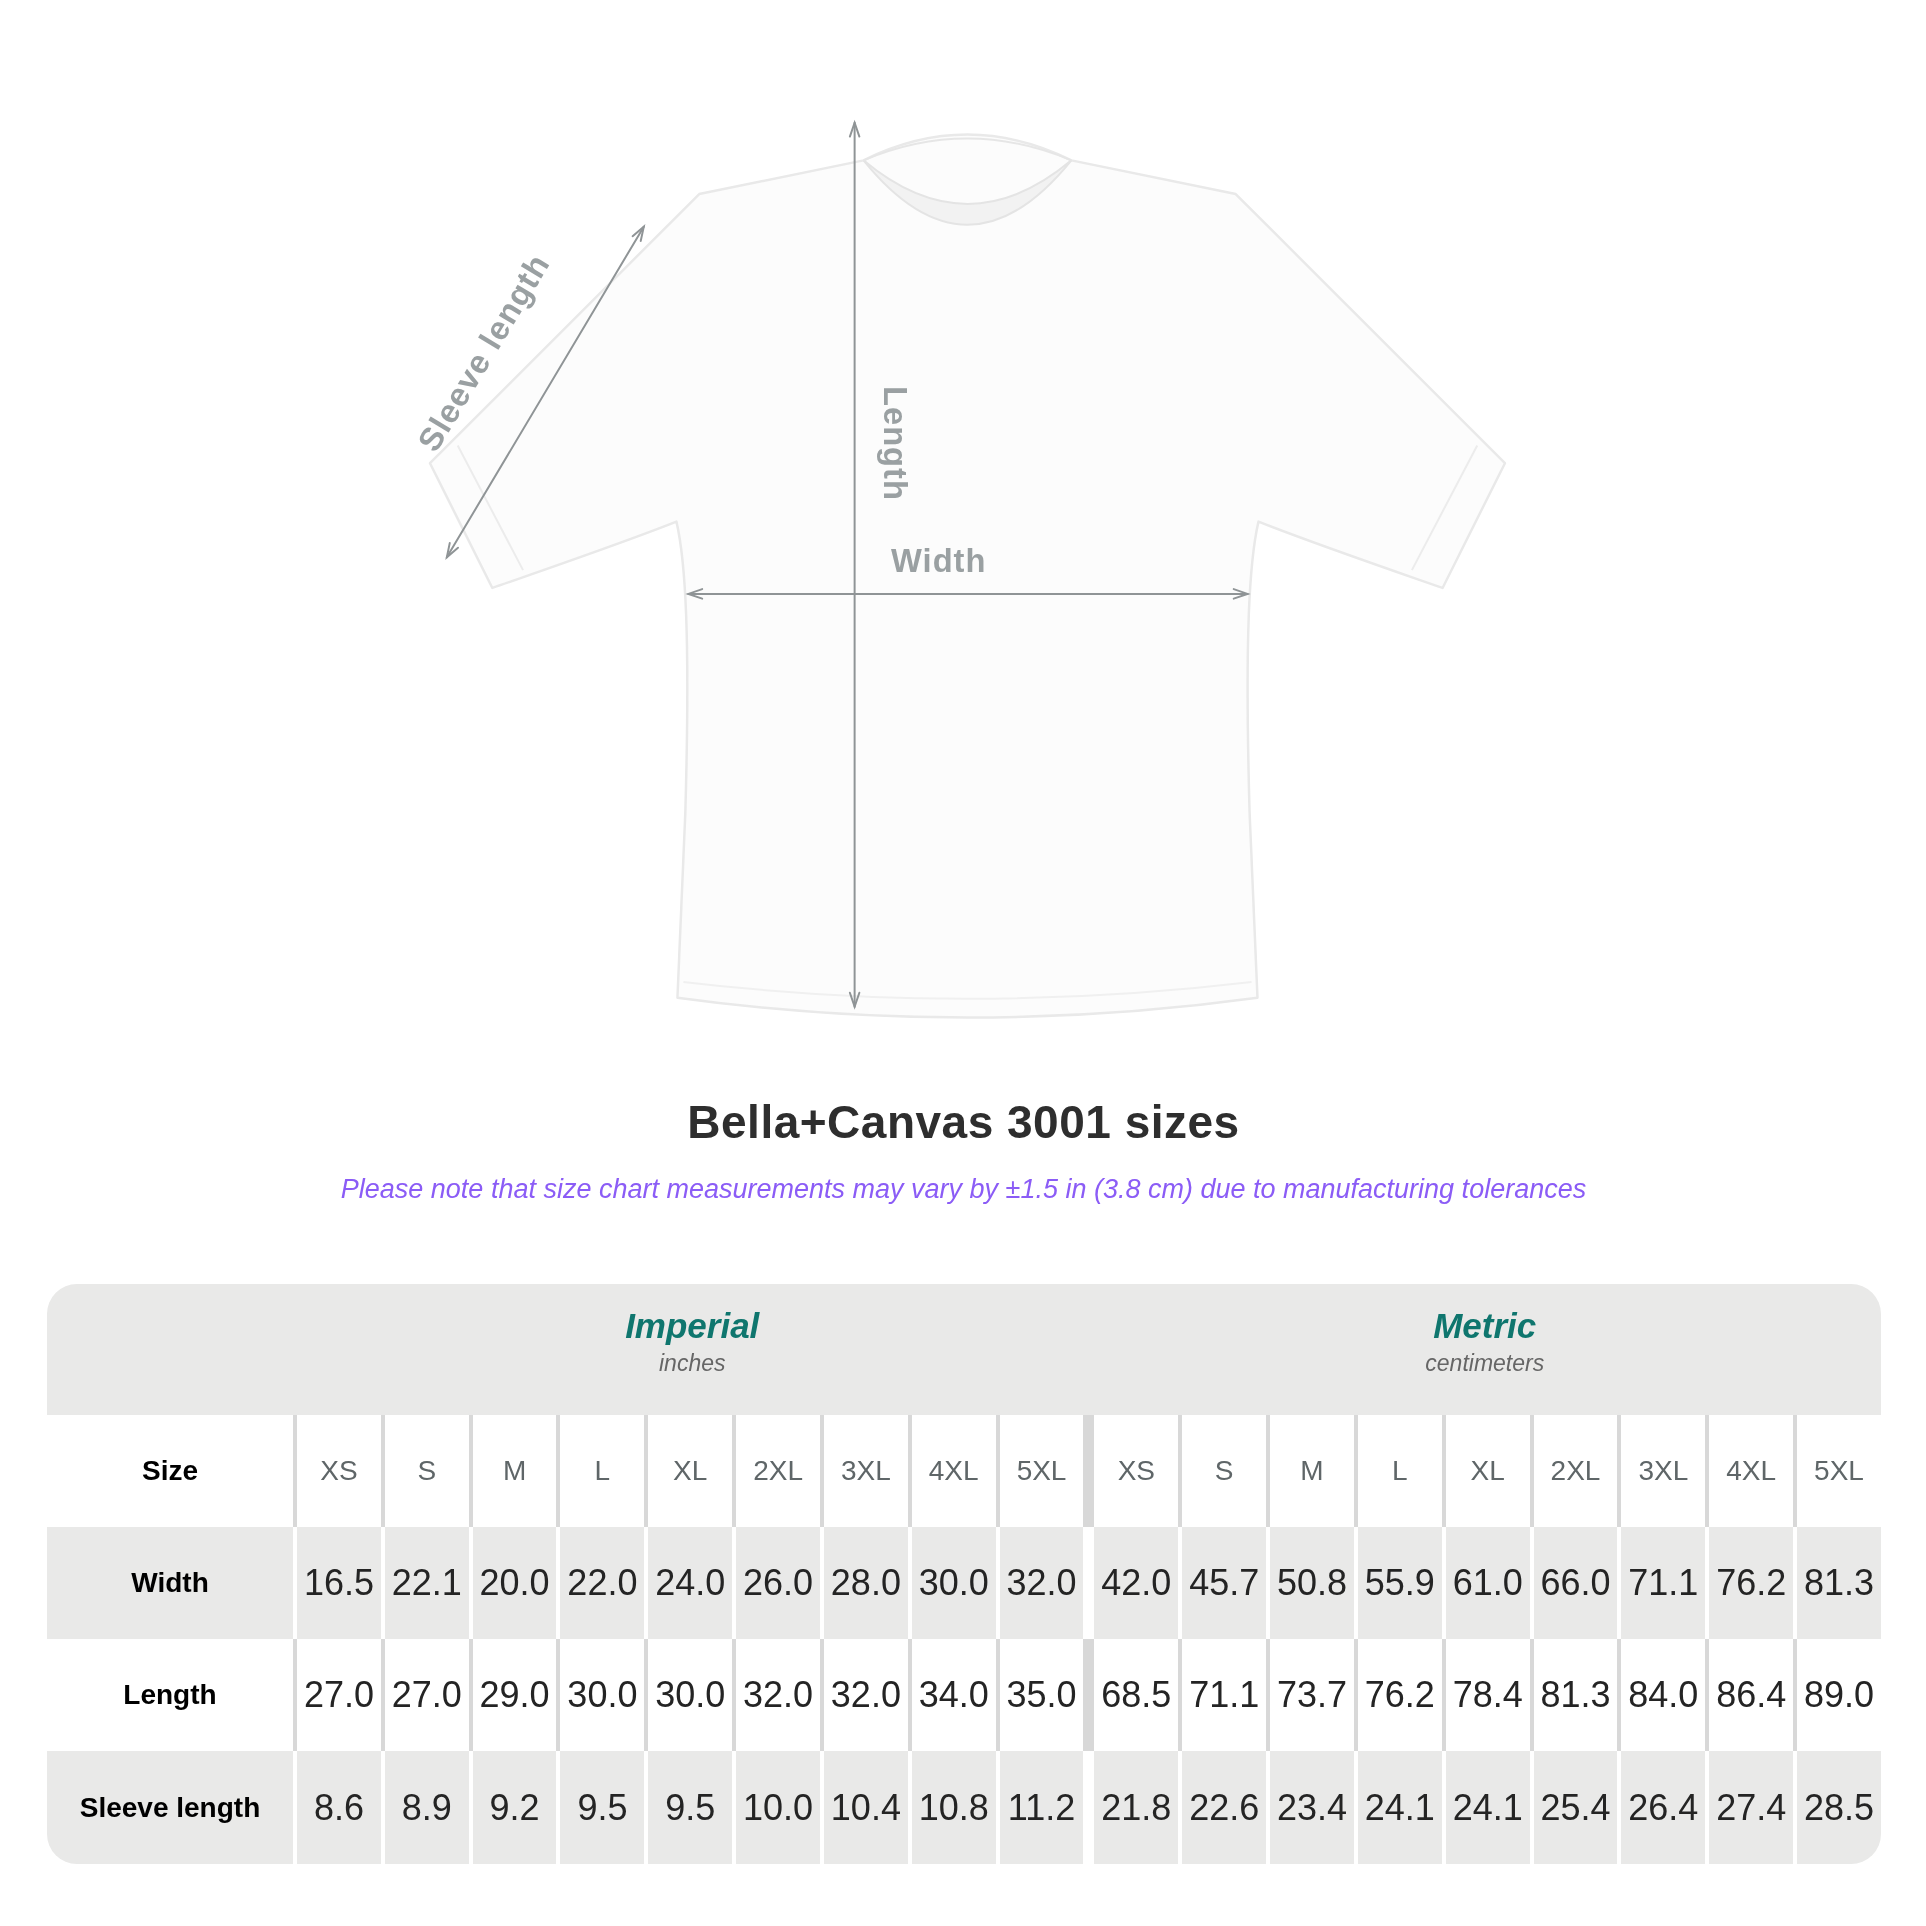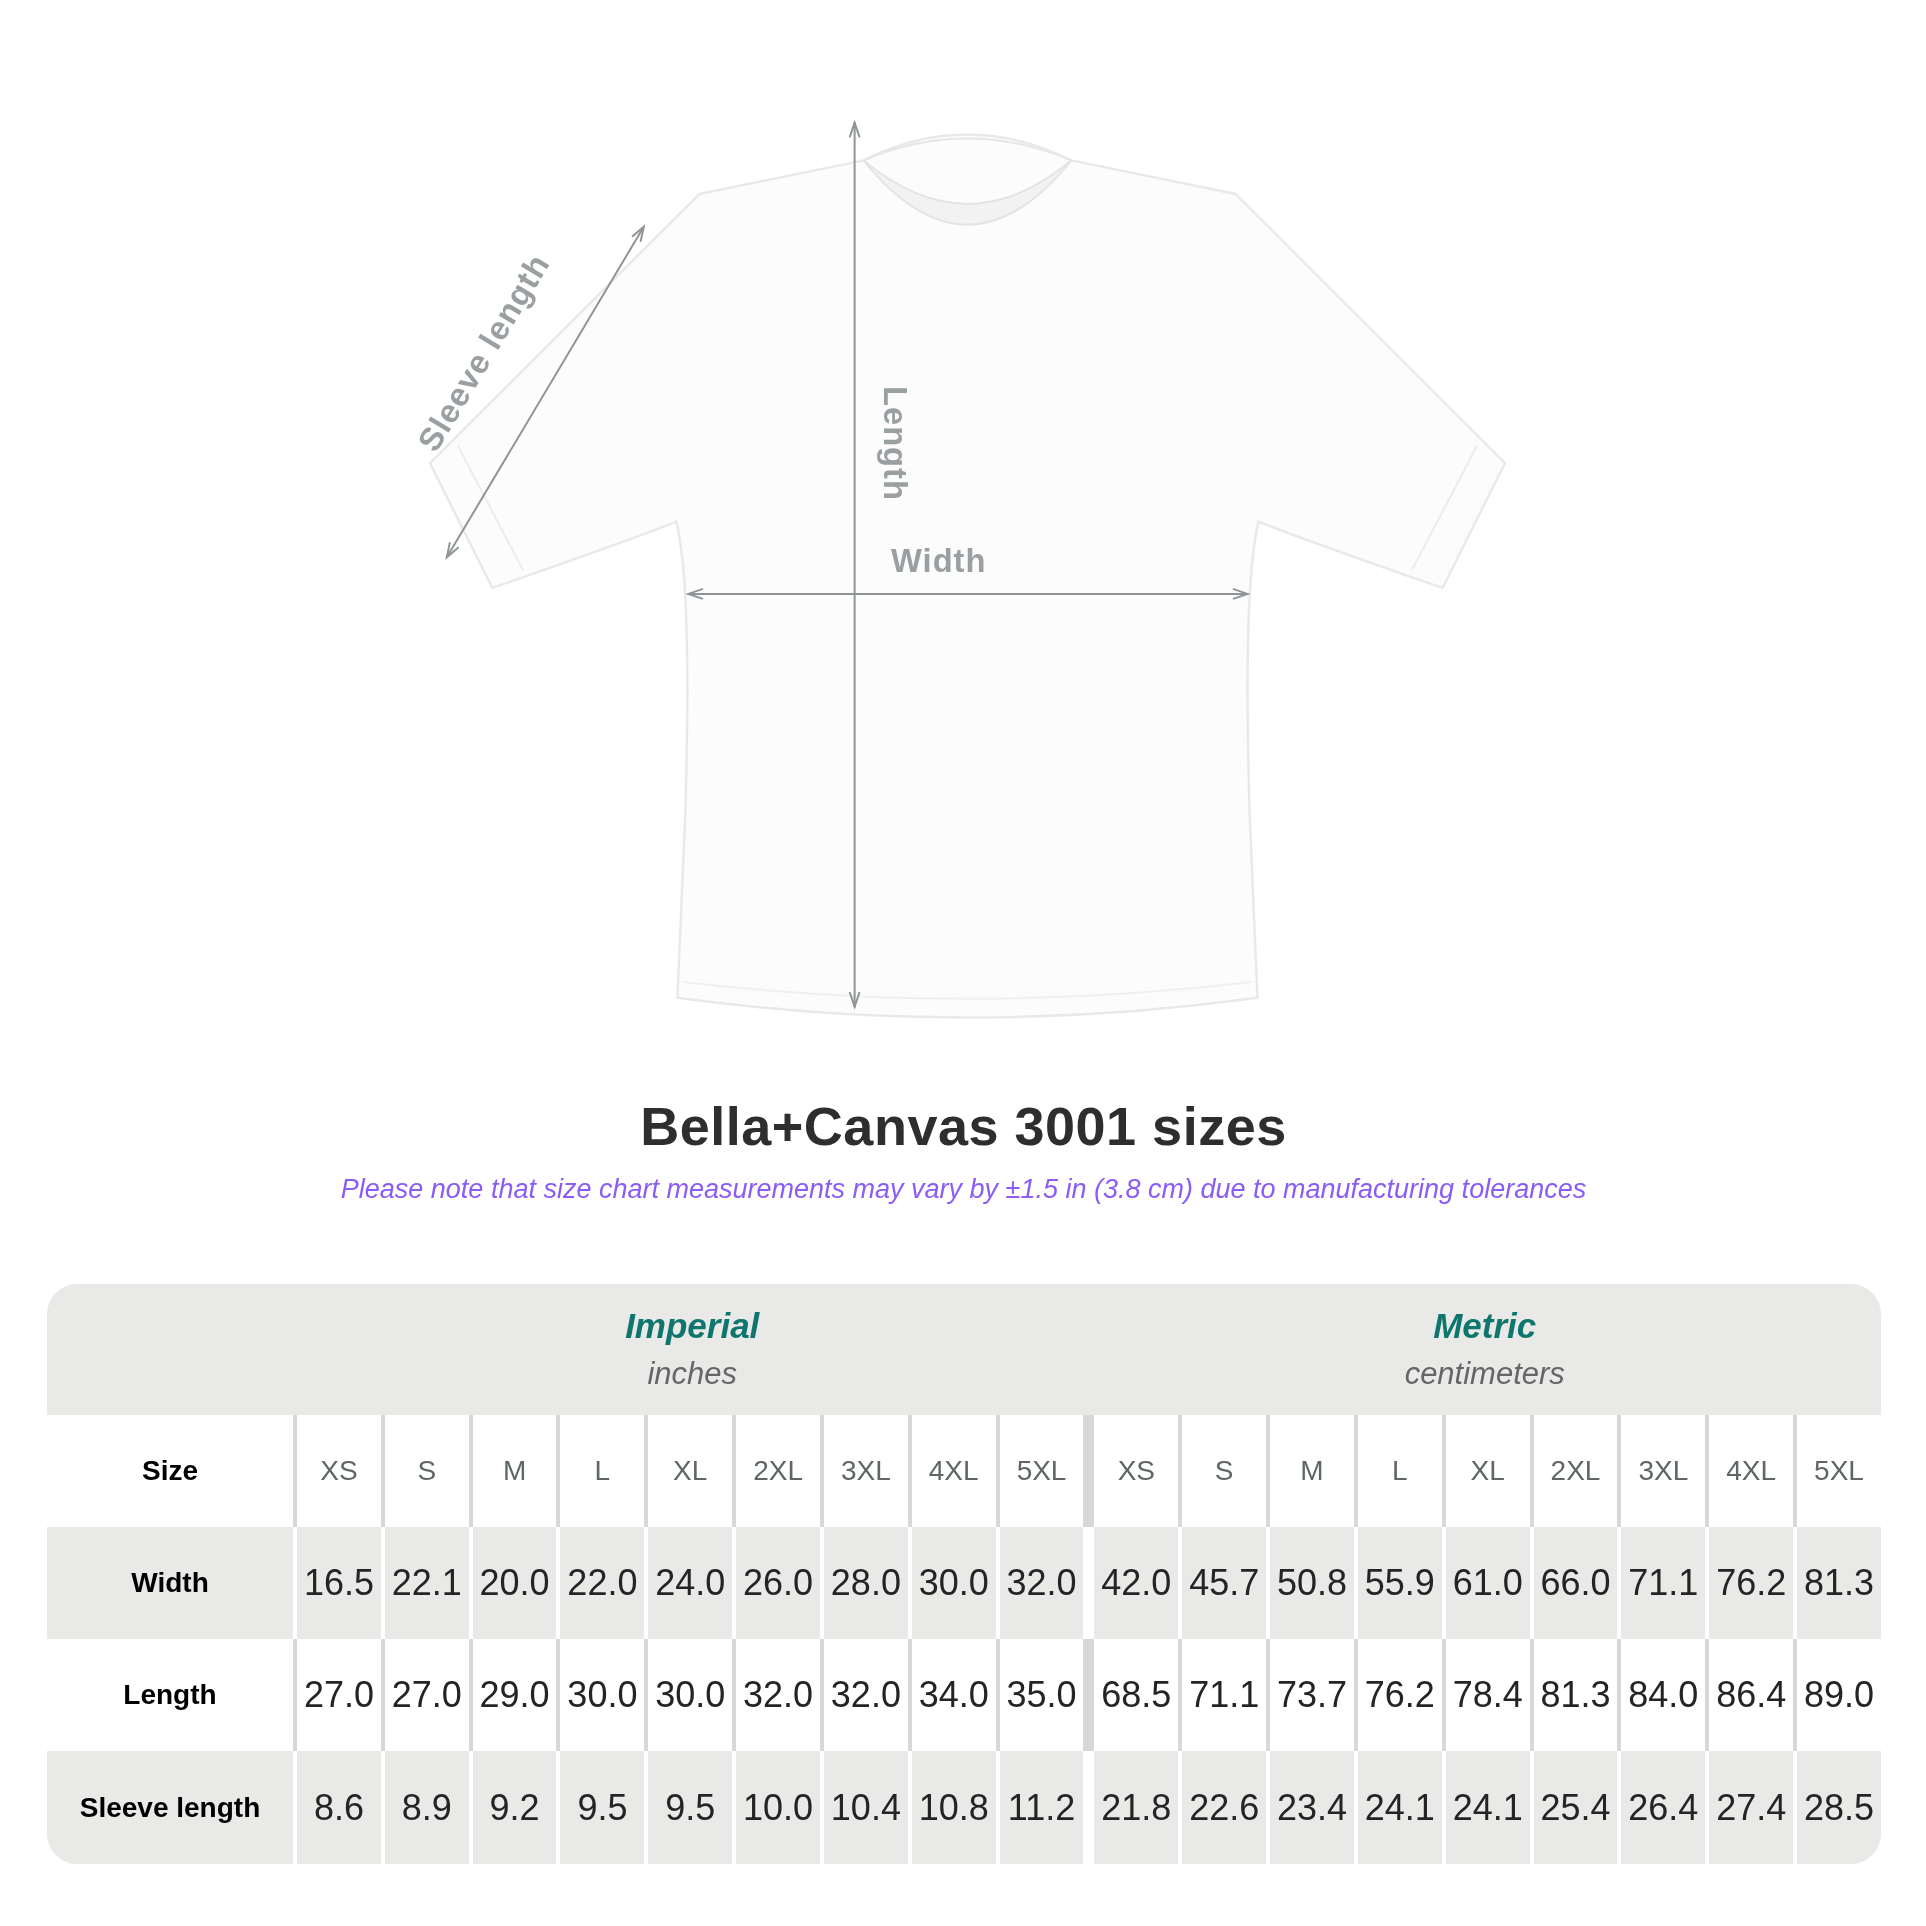--- a/index.html
+++ b/index.html
@@ -12,42 +12,42 @@
   }
   
   .shirt-svg{position:absolute;left:0;top:0;width:1927px;height:1069px;}
   .annot-text{
     font-family:"Liberation Sans", sans-serif;
     font-weight:bold;font-size:33px;fill:#9aa0a2;letter-spacing:1px;
   }
   
   .page-title{
     position:absolute;left:0;top:1095px;width:100%;
-    text-align:center;font-size:54px;font-weight:bold;color:#2e2e2e;
+    text-align:center;font-size:46px;font-weight:bold;color:#2e2e2e;
     letter-spacing:0.5px;
   }
   .page-subtitle{
     position:absolute;left:0;top:1174px;width:100%;
     text-align:center;font-size:27px;font-style:italic;color:#8b5cf6;
   }
   
   .size-table{
     position:absolute;left:47px;top:1284px;width:1834px;height:580px;
     border-radius:30px;overflow:hidden;background:#ffffff;
   }
   .units-row{
     display:flex;height:131px;background:#e9e9e8;
   }
   .units-spacer{flex:0 0 249px;}
   .unit-group{
     flex:1 1 0;display:flex;flex-direction:column;align-items:center;
     justify-content:flex-start;padding-top:22px;
   }
   .unit-name{font-size:35px;font-weight:bold;font-style:italic;color:#0f766e;}
-  .unit-sub{font-size:31px;font-style:italic;color:#666666;margin-top:10px;}
+  .unit-sub{font-size:23px;font-style:italic;color:#666666;margin-top:4px;}
   .trow{display:flex;gap:4px;height:112px;}
   .trow.white-row{background:#d8d8d8;}
   .trow.gray-row{background:#ffffff;}
   .trow:last-child{height:114px;}
   .cell{
     display:flex;align-items:center;justify-content:center;
     height:100%;
   }
   .white-row .cell{background:#ffffff;}
   .gray-row .cell{background:#e9e9e8;}

